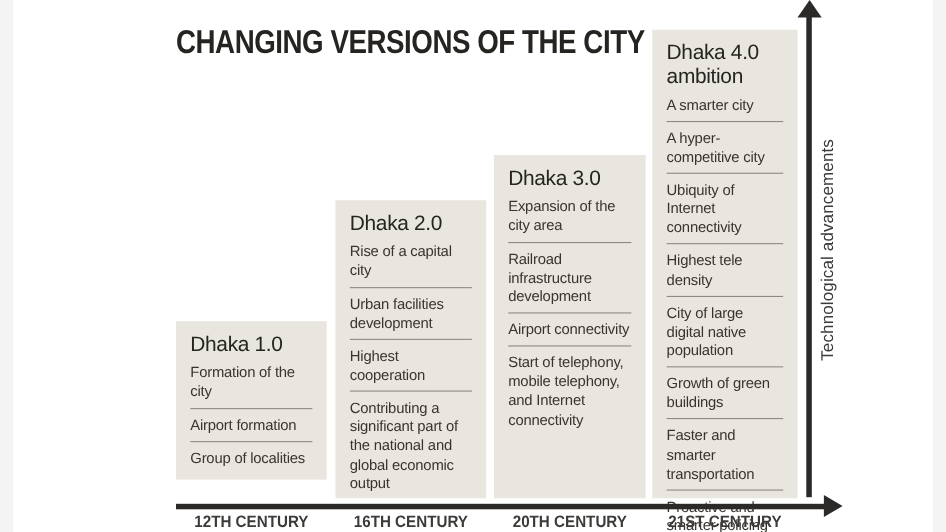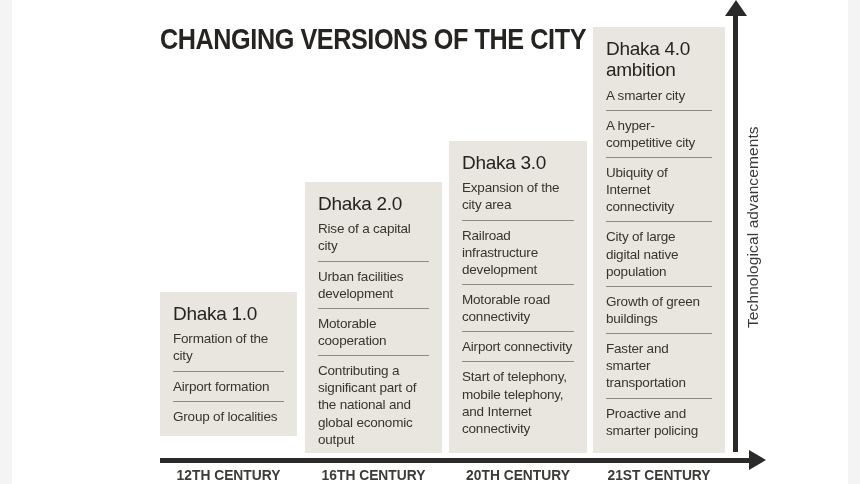--- a/index.html
+++ b/index.html
@@ -80,36 +80,36 @@
       <div class="column" style="left: 148px; width: 137px; top: 292px; height: 144px;">
     <div class="col-title">Dhaka 1.0</div>
   <div class="col-item">Formation of the city</div>
         <div class="col-item">Airport formation</div>
         <div class="col-item">Group of localities</div>
       </div>
       <div class="column" style="left: 293px; width: 137px; top: 182px; height: 271px;">
     <div class="col-title">Dhaka 2.0</div>
   <div class="col-item">Rise of a capital city</div>
         <div class="col-item">Urban facilities development</div>
-        <div class="col-item">Motorable cooperation</div>
+        <div class="col-item">Highest cooperation</div>
         <div class="col-item">Contributing a significant part of the national and global economic output</div>
       </div>
       <div class="column" style="left: 437px; width: 138px; top: 141px; height: 312px;">
     <div class="col-title">Dhaka 3.0</div>
   <div class="col-item">Expansion of the city area</div>
         <div class="col-item">Railroad infrastructure development</div>
-        <div class="col-item">Motorable road connectivity</div>
         <div class="col-item">Airport connectivity</div>
         <div class="col-item">Start of telephony, mobile telephony, and Internet connectivity</div>
       </div>
       <div class="column" style="left: 581px; width: 132px; top: 27px; height: 426px;">
     <div class="col-title">Dhaka 4.0 ambition</div>
   <div class="col-item">A smarter city</div>
         <div class="col-item">A hyper-competitive city</div>
         <div class="col-item">Ubiquity of Internet connectivity</div>
+        <div class="col-item">Highest tele density</div>
         <div class="col-item">City of large digital native population</div>
         <div class="col-item">Growth of green buildings</div>
         <div class="col-item">Faster and smarter transportation</div>
         <div class="col-item">Proactive and smarter policing</div>
       </div>
     </div>
 
   <div class="x-axis-line"></div>
   <div class="x-arrowhead"></div>
 

